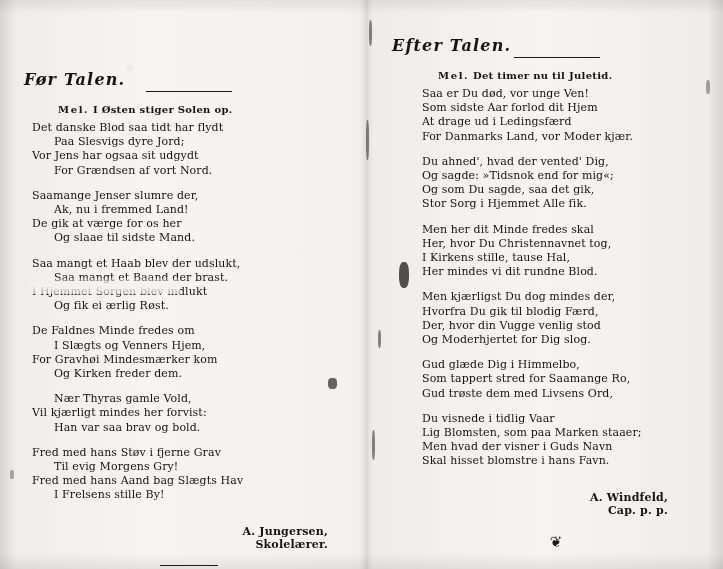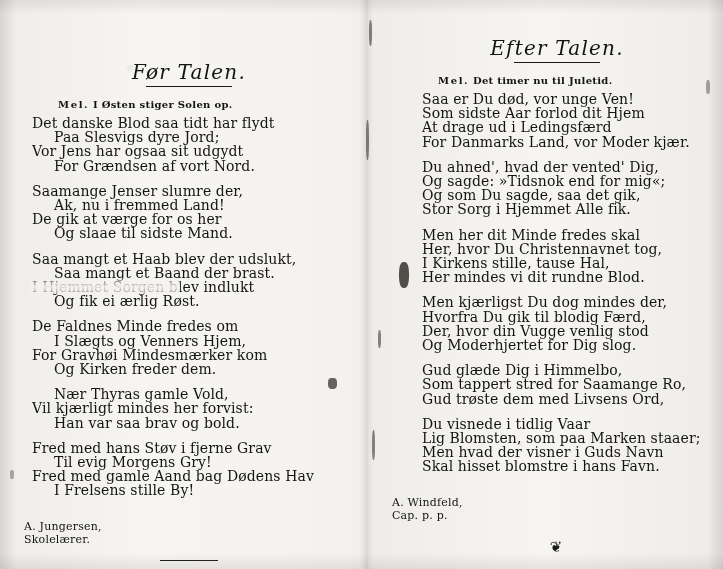--- a/index.html
+++ b/index.html
@@ -41,24 +41,23 @@
   }
   .col {
     position: absolute;
     top: 0;
     width: 330px;
   }
   .col-left { left: 24px; }
   .col-right { left: 392px; }
 
   .title {
-    text-align: center;
     font-family: "DejaVu Serif", serif;
-    font-weight: normal;
-    font-size: 20px;
+    font-weight: bold;
+    font-size: 16px;
     letter-spacing: 1.2px;
     font-style: italic;
   }
   .title-underline {
     width: 86px;
     height: 1px;
     background: #1b1b1b;
     margin: 2px auto 0 auto;
   }
   .mel {
@@ -66,35 +65,35 @@
     font-weight: bold;
     letter-spacing: 0.3px;
     margin: 12px 0 6px 0;
     padding-left: 34px;
   }
   .mel .mel-word { letter-spacing: 1.6px; }
   .stanza {
     margin: 0 0 11px 0;
   }
   .line {
-    font-size: 14px;
+    font-size: 11px;
     line-height: 14.2px;
     white-space: pre;
     font-family: "DejaVu Serif", serif;
     letter-spacing: 0.1px;
   }
   .ind0 { padding-left: 8px; }
   .ind1 { padding-left: 30px; }
 
   .signature {
     margin-top: 22px;
-    text-align: left;
+    text-align: right;
     padding-right: 26px;
     font-size: 11px;
-    font-weight: normal;
+    font-weight: bold;
     line-height: 13px;
     letter-spacing: 0.2px;
   }
   .rule {
     width: 58px;
     height: 1px;
     background: #222;
     margin: 14px auto 0 auto;
   }
   .ornament {
@@ -131,21 +130,21 @@
     background: linear-gradient(0deg, rgba(0,0,0,0.08), rgba(0,0,0,0));
   }
 </style>
 </head>
 <body>
 
 <div id="page">
 
   <div class="gutter"></div>
 
-  <div class="col col-left" style="top:60px;">
+  <div class="col col-left" style="top:70px;">
     <div class="title">Før Talen.</div>
     <div class="title-underline"></div>
 
     <div class="mel">
       <span class="mel-word">Mel.</span>
       <span>I Østen stiger Solen op.</span>
     </div>
 
     <div class="stanza">
       <div class="line ind0">Det danske Blod saa tidt har flydt</div>
@@ -177,21 +176,21 @@
 
     <div class="stanza">
       <div class="line ind1">Nær Thyras gamle Vold,</div>
       <div class="line ind0">Vil kjærligt mindes her forvist:</div>
       <div class="line ind1">Han var saa brav og bold.</div>
     </div>
 
     <div class="stanza">
       <div class="line ind0">Fred med hans Støv i fjerne Grav</div>
       <div class="line ind1">Til evig Morgens Gry!</div>
-      <div class="line ind0">Fred med gamle Aand bag Dødens Hav</div>
+      <div class="line ind0">Fred med hans Aand bag Slægts Hav</div>
       <div class="line ind1">I Frelsens stille By!</div>
     </div>
 
     <div class="signature">
       <div>A. Jungersen,</div>
       <div>Skolelærer.</div>
     </div>
 
     <div class="rule"></div>
   </div>

